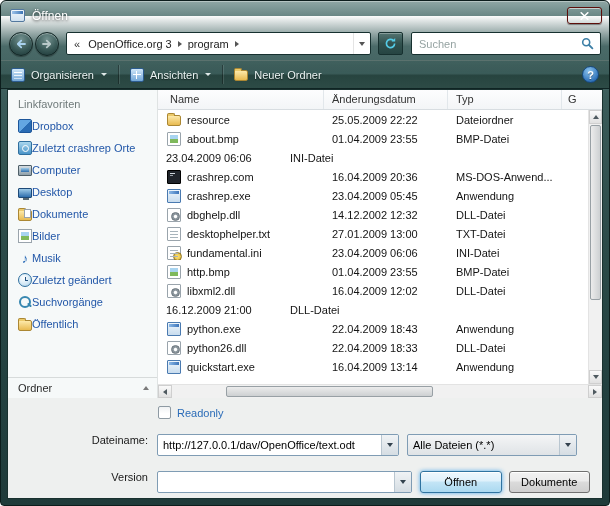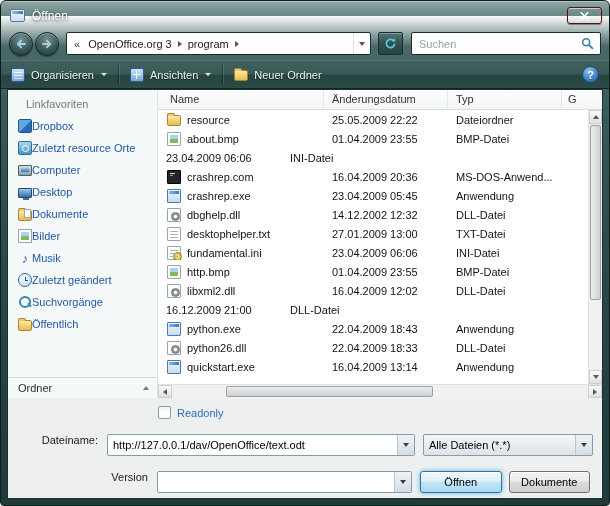--- a/index.html
+++ b/index.html
@@ -60,21 +60,21 @@
   .help-btn{margin:0 10px 0 auto;align-self:center;width:17px;height:17px;border-radius:50%;
     background:radial-gradient(circle at 40% 28%,#8cc6f0,#2a6cb4 78%);border:1px solid #16497e;
     color:#fff;font-size:11px;font-weight:bold;display:flex;align-items:center;justify-content:center;text-shadow:0 1px 1px rgba(0,0,0,.4)}
 
   
   .client{flex:1;margin:0 6px 6px 6px;background:#eef0ef;border:1px solid #19312f;display:flex;flex-direction:column;min-height:0}
   .main{height:308px;flex:none;display:flex;min-height:0}
 
   
   .sidebar{width:150px;flex:none;background:#f6f9f9;border-right:1px solid #dfe3e3;display:flex;flex-direction:column;padding-top:5px}
-  .sb-header{color:#6f7a7a;padding:3px 0 5px 18px}
+  .sb-header{color:#6f7a7a;padding:3px 0 5px 10px}
   .sb-item{height:22px;display:flex;align-items:center;padding-left:10px;color:#2257a8}
   .sb-label{white-space:nowrap}
   .sb-footer{margin-top:auto;border-top:1px solid #d7dbdb;height:21px;display:flex;align-items:center;padding:0 8px 0 10px;color:#2c2c2c}
   .tri-up{width:0;height:0;border-left:3.5px solid transparent;border-right:3.5px solid transparent;border-bottom:4px solid #7a7a7a;margin-left:auto}
 
   
   .si{width:14px;height:14px;position:relative;flex:none}
   .si-dropbox{background:linear-gradient(135deg,#63a6e2 0 50%,#2a6cb4 50% 100%);border:1px solid #1d569a;border-radius:2px}
   .si-recent{background:linear-gradient(180deg,#a9d6ee,#4a94c8);border:1px solid #2f6f9e;border-radius:2px}
   .si-recent::after{content:"";position:absolute;left:3px;top:3px;width:5px;height:5px;border:1px solid #fff;border-radius:50%}
@@ -146,21 +146,21 @@
     background:linear-gradient(90deg,#ececec,#cdd0d2)}
   .hthumb{position:absolute;top:1px;bottom:1px;left:68px;width:207px;border:1px solid #98a0a5;border-radius:2px;
     background:linear-gradient(180deg,#ececec,#cdd0d2)}
 
   
   .readonly-row{display:flex;align-items:center;gap:6px;margin:8px 0 0 150px;color:#2b6cb8}
   .checkbox{width:13px;height:13px;background:linear-gradient(180deg,#f0f2f3,#fff 60%);border:1px solid #8e9aa3;border-radius:2px;flex:none}
   .row-field{display:flex;align-items:flex-start;margin-top:15px;padding:0 9px}
   .fl{width:140px;text-align:right;padding-right:9px;color:#1a1a1a;white-space:nowrap}
   .combo{height:22px;border:1px solid #7f9cb4;border-radius:2px;background:#fff;display:flex;align-items:stretch;overflow:hidden;flex:none}
-  .combo.filename{width:308px}
+  .combo.filename{width:242px}
   .combo.version{width:255px}
   .combo.gray{margin-left:8px;width:170px;background:linear-gradient(180deg,#f4f5f6,#dfe3e6)}
   .combo-text{flex:1;min-width:0;display:flex;align-items:center;padding:0 5px;color:#000;white-space:nowrap;overflow:hidden}
   .combo-input{flex:1;min-width:0;border:none;outline:none;background:transparent;font:inherit;font-size:11px;color:#000;padding:0 5px}
   .combo-btn{width:17px;flex:none;display:flex;align-items:center;justify-content:center;
     background:linear-gradient(180deg,#f0f3f5,#d5dde3);border-left:1px solid #b9c6d0}
   .combo-btn .tri-down{border-top-color:#33424e}
   .btn-group{width:170px;margin-left:8px;display:flex;gap:7px;flex:none}
   .btn{flex:1;height:22px;font:inherit;font-size:11px;color:#000;border:1px solid #707070;border-radius:3px;
     background:linear-gradient(180deg,#f2f2f2,#ebebeb 45%,#dbdbdb 50%,#cfcfcf);box-shadow:inset 0 1px 0 #fff;
@@ -250,21 +250,21 @@
         <div class="sb-header">Linkfavoriten</div>
         <div>
 
             <div class="sb-item">
               <span class="si si-dropbox"></span>
               <span class="sb-label">Dropbox</span>
             </div>
 
             <div class="sb-item">
               <span class="si si-recent"></span>
-              <span class="sb-label">Zuletzt resource Orte</span>
+              <span class="sb-label">Zuletzt crashrep Orte</span>
             </div>
 
             <div class="sb-item">
               <span class="si si-computer"></span>
               <span class="sb-label">Computer</span>
             </div>
 
             <div class="sb-item">
               <span class="si si-desktop"></span>
               <span class="sb-label">Desktop</span>

